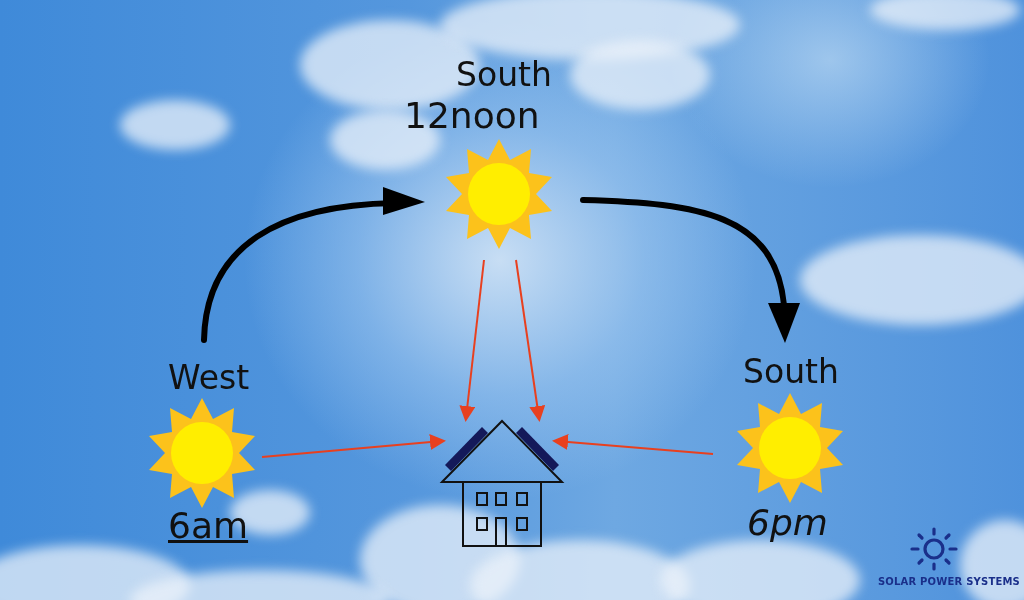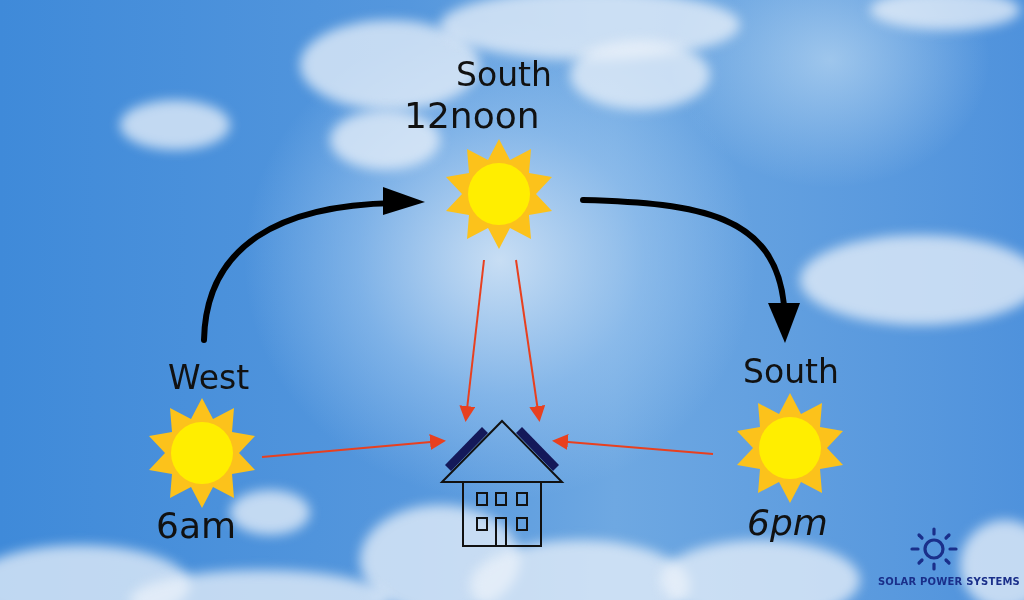--- a/index.html
+++ b/index.html
@@ -83,21 +83,21 @@
   <g fill="#14195a">
     <polygon points="445,465 482,427 488,433 451,471"></polygon>
     <polygon points="522,427 559,465 553,471 516,433"></polygon>
   </g>
 </svg>
 
 <div class="label lbl-small" style="left:456px;top:55px;">South</div>
 <div class="label lbl-big" style="left:404px;top:95px;">12noon</div>
 
 <div class="label lbl-small" style="left:168px;top:358px;">West</div>
-<div class="label lbl-big" style="left:156px;top:505px;">6am</div>
+<div class="label lbl-big" style="left:168px;top:505px;text-decoration:underline;">6am</div>
 
 <div class="label lbl-small" style="left:743px;top:352px;">South</div>
 <div class="label lbl-big" style="left:747px;top:502px;font-style:italic;">6pm</div>
 
 <div class="brand">
   <svg width="50" height="46" viewBox="-25 -23 50 46">
     <g stroke="#1a2f8a" stroke-width="3.2" stroke-linecap="round" fill="none">
       <circle r="9"></circle>
       <line x1="0" y1="-20" x2="0" y2="-15"></line>
       <line x1="0" y1="15" x2="0" y2="20"></line>

